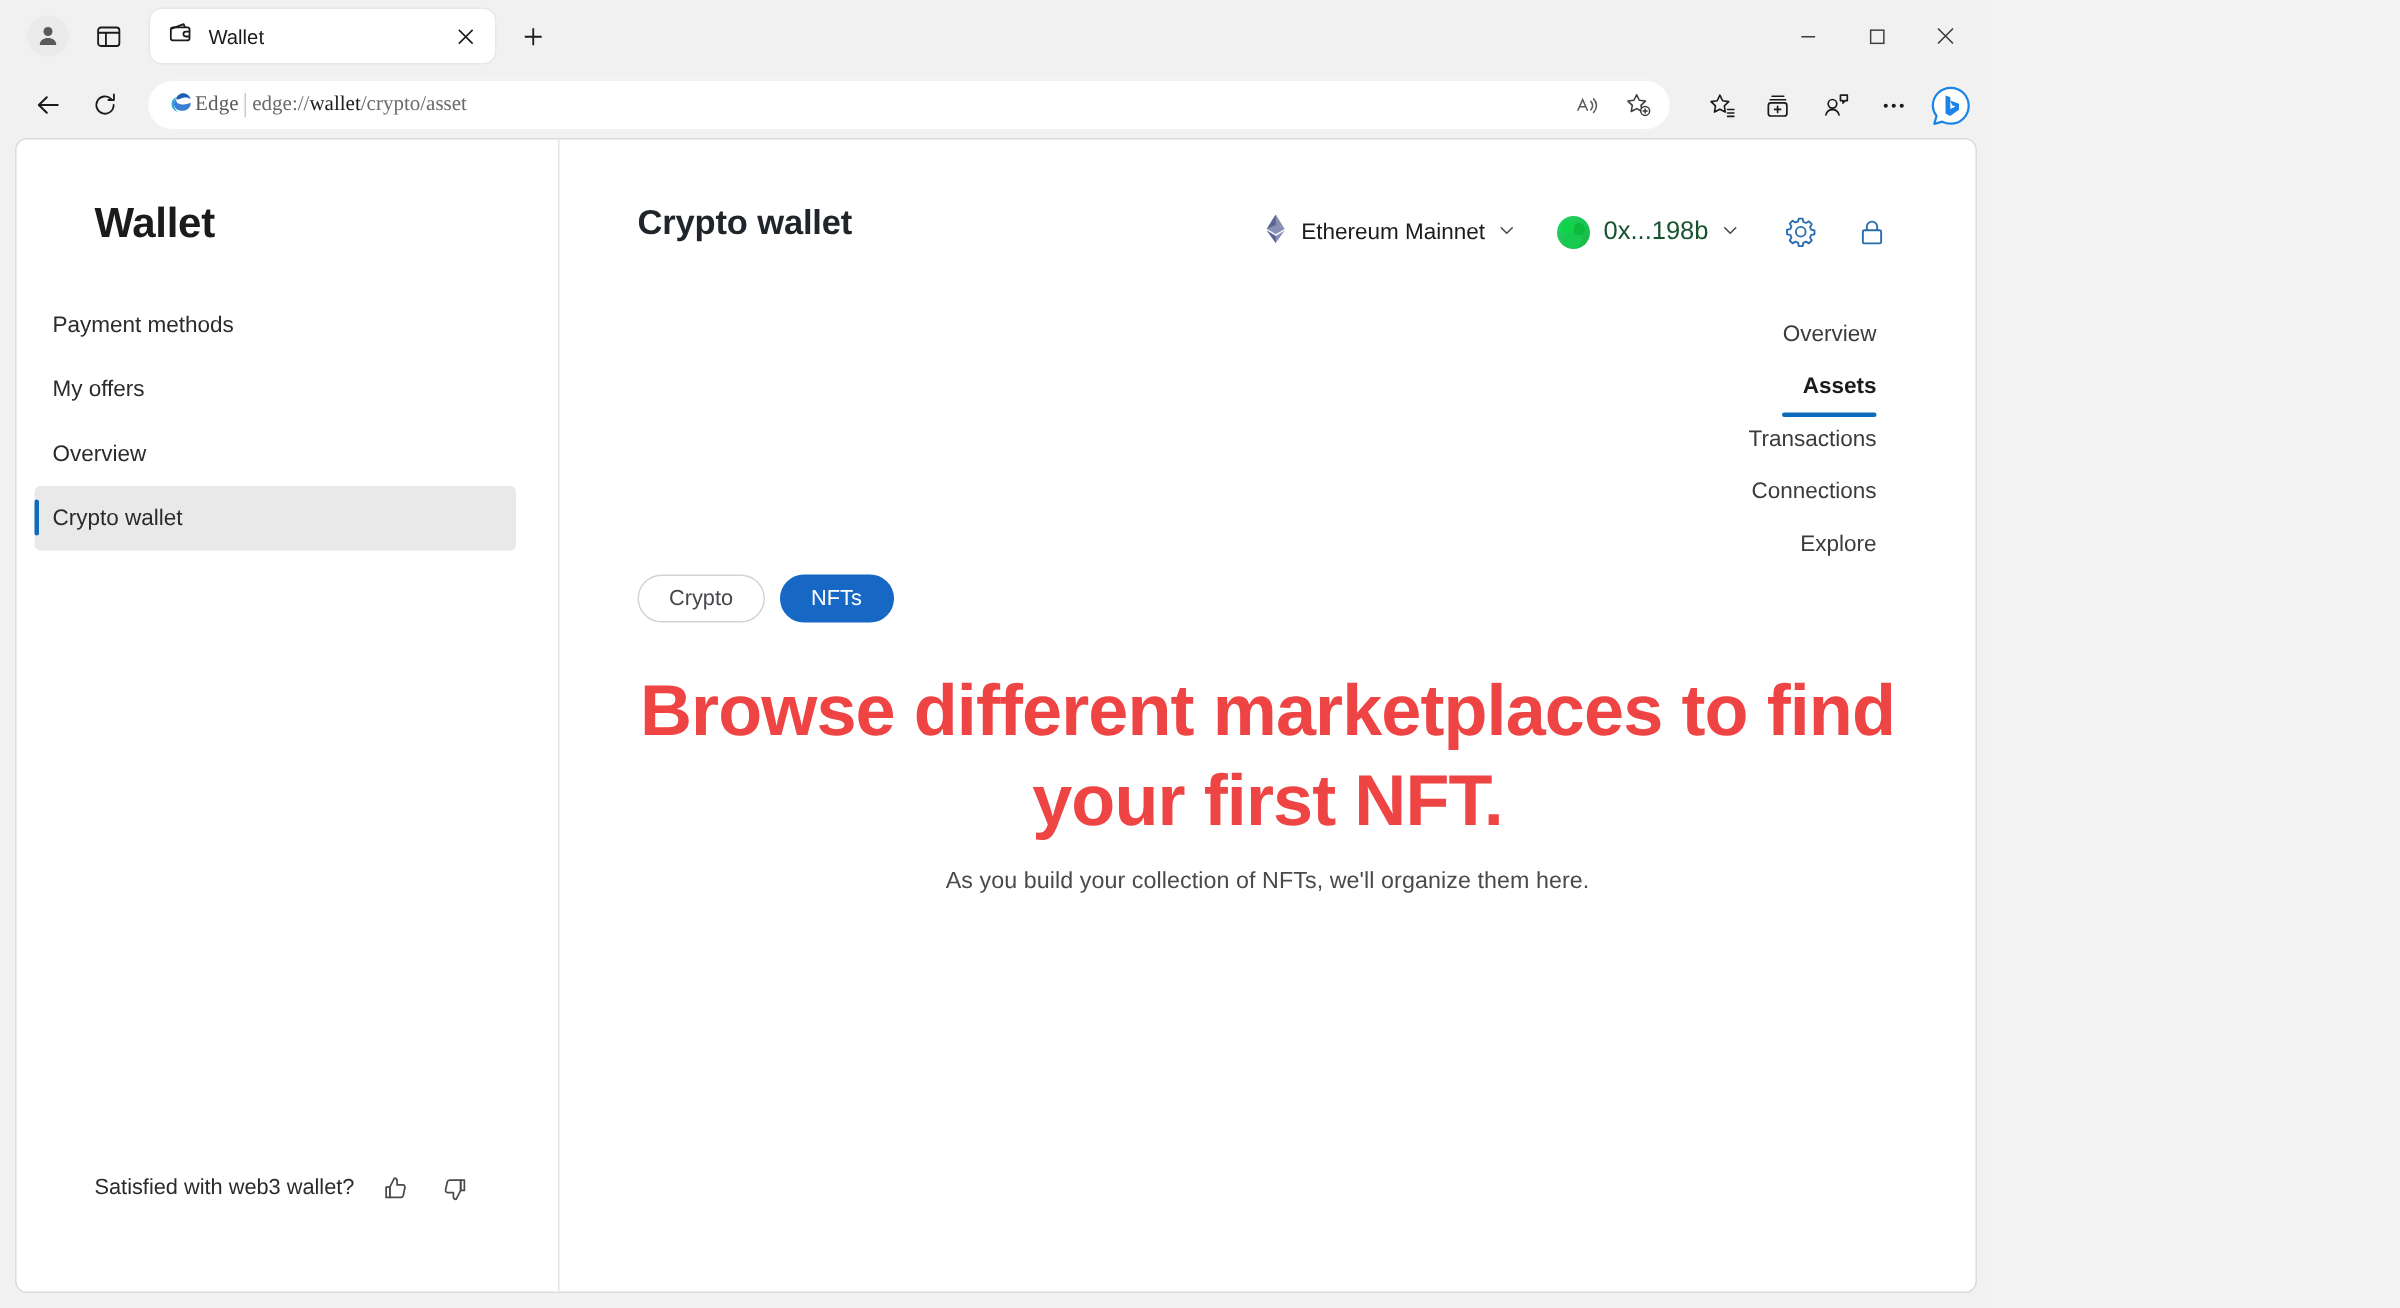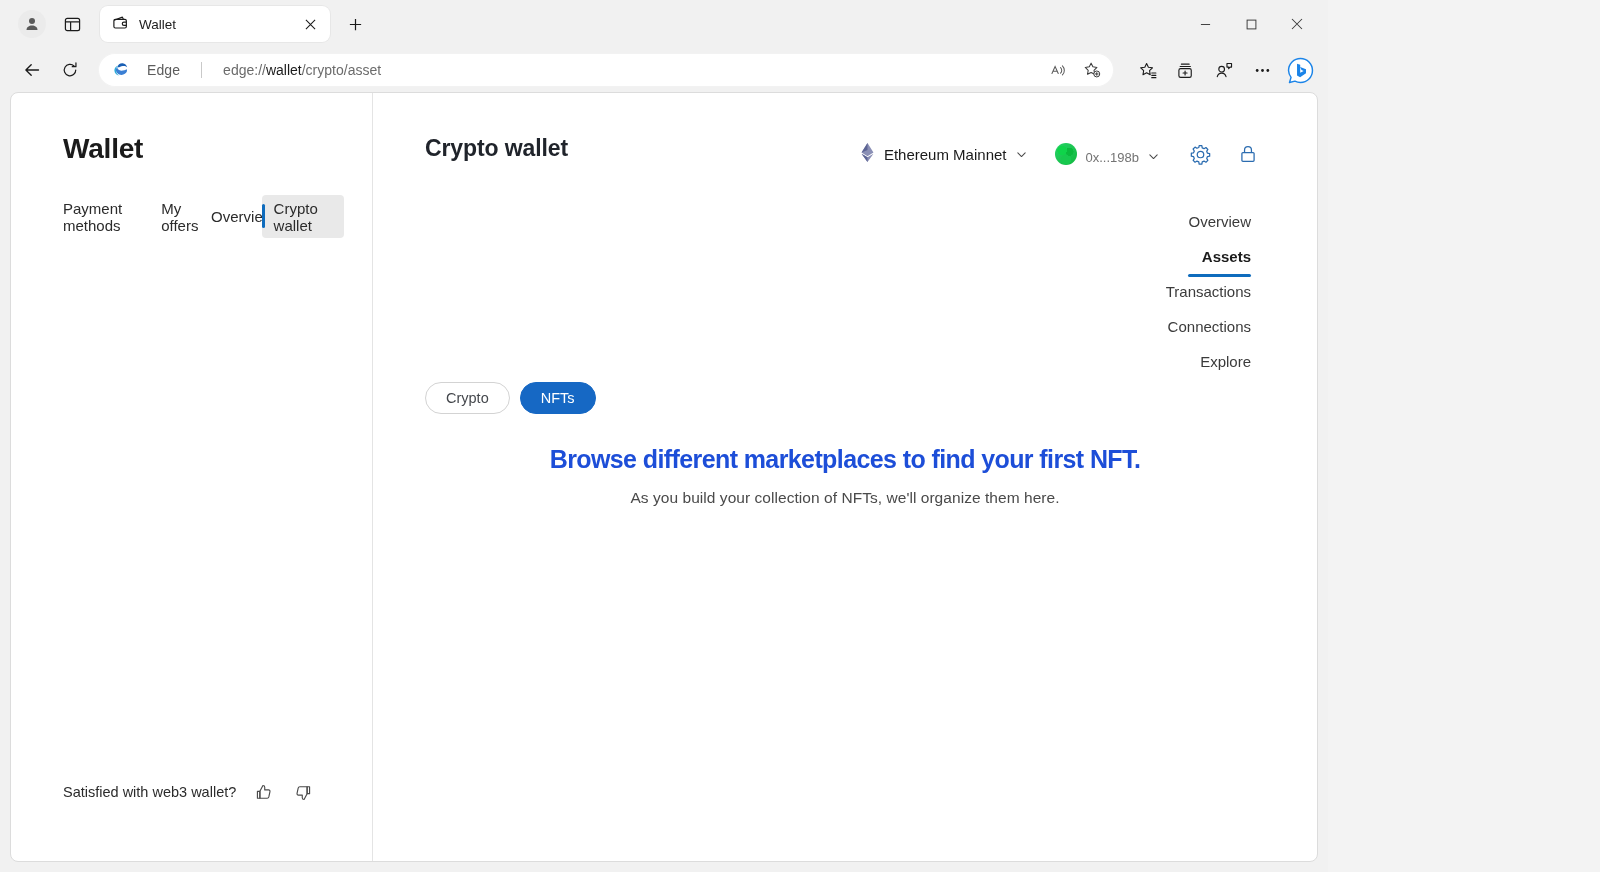--- a/index.html
+++ b/index.html
@@ -58,22 +58,23 @@
     height: 44px; display: flex; align-items: center;
     padding: 0 10px 0 14px; gap: 2px; flex: 0 0 44px;
   }
   .nav-icon-btn {
     width: 36px; height: 34px; border-radius: 6px;
     display: flex; align-items: center; justify-content: center; flex: none;
   }
   .omnibox {
     flex: 1; height: 34px; background: #ffffff;
     border-radius: 17px; display: flex; align-items: center;
-    padding: 0 6px 0 14px; margin: 0 8px; gap: 18px;
+    padding: 0 6px 0 14px; margin: 0 8px; gap: 1px;
     box-shadow: inset 0 0 0 1px rgba(0,0,0,.05);
+    font-family: Liberation Serif, serif;
   }
   .edge-label { font-size: 14px; color: #5c5c5c; letter-spacing: .1px; }
   .omnibox-sep { width: 1px; height: 16px; background: #c9c9c9; margin: 0 3px; }
   .url { font-size: 14px; color: #6b6b6b; white-space: nowrap; }
   .url b { color: #1b1b1b; font-weight: 400; }
   .omnibox-actions { margin-left: auto; display: flex; align-items: center; gap: 2px; }
   .omni-btn {
     width: 32px; height: 28px; border-radius: 6px;
     display: flex; align-items: center; justify-content: center;
   }
@@ -98,21 +99,21 @@
     width: 362px; flex: 0 0 362px;
     border-right: 1px solid #e4e4e4;
     display: flex; flex-direction: column;
     padding: 40px 0 0 0;
     position: relative;
   }
   .sidebar-title {
     font-size: 28px; font-weight: 600; color: #1b1b1b;
     padding: 0 0 0 52px; margin-bottom: 30px; letter-spacing: -0.2px;
   }
-  .nav-list { display: flex; flex-direction: row; gap: 0; padding: 0 28px 0 52px; }
+  .nav-list { display: flex; flex-direction: column; gap: 0; padding: 0 28px 0 24px; }
   .nav-item {
     height: 43px; display: flex; align-items: center;
     font-size: 15px; color: #2b2b2b;
     border-radius: 4px; padding-left: 12px;
     position: relative; margin-left: -12px;
   }
   .nav-item.selected { background: #e9e9e9; }
   .nav-item.selected::before {
     content: ""; position: absolute; left: 0px; top: 9px;
     width: 3px; height: 24px; background: #0f6cbd; border-radius: 2px;
@@ -134,23 +135,23 @@
   .head-right {
     margin-left: auto; display: flex; align-items: center; gap: 8px;
     margin-top: 2px;
   }
   .network-chip {
     display: flex; align-items: center; gap: 9px;
     padding: 6px 10px; border-radius: 6px;
     font-size: 15px; color: #1b1b1b;
   }
   .account-chip {
-    display: flex; align-items: flex-end; gap: 9px;
+    display: flex; align-items: flex-start; gap: 9px;
     padding: 6px 10px; border-radius: 6px;
-    font-size: 13px; color: #737373;
+    font-size: 17px; color: #14532d;
   }
   .blockie {
     width: 22px; height: 22px; border-radius: 50%;
     background:
       radial-gradient(circle at 32% 34%, #0fd44a 0 22%, transparent 23%),
       radial-gradient(circle at 66% 40%, #0bb93d 0 20%, transparent 21%),
       radial-gradient(circle at 50% 74%, #17c94e 0 26%, transparent 27%),
       linear-gradient(135deg, #25d366 0%, #12b83f 100%);
     flex: none;
   }
@@ -184,21 +185,21 @@
   .pill.active {
     background: #1668c4; border-color: #1668c4; color: #ffffff; font-weight: 400;
   }
 
   
   .empty {
     margin-top: 30px; display: flex; flex-direction: column;
     align-items: center; text-align: center;
   }
   .empty-title {
-    font-size: 25px; font-weight: 600; color: #1d4ed8;
+    font-size: 48px; font-weight: 600; color: #ef4444;
     letter-spacing: -0.6px; line-height: 1.25;
   }
   .empty-sub {
     margin-top: 14px; font-size: 15.5px; color: #4a4a4a; letter-spacing: .05px;
   }
 </style>
 </head>
 <body>
 
 <div class="window">

